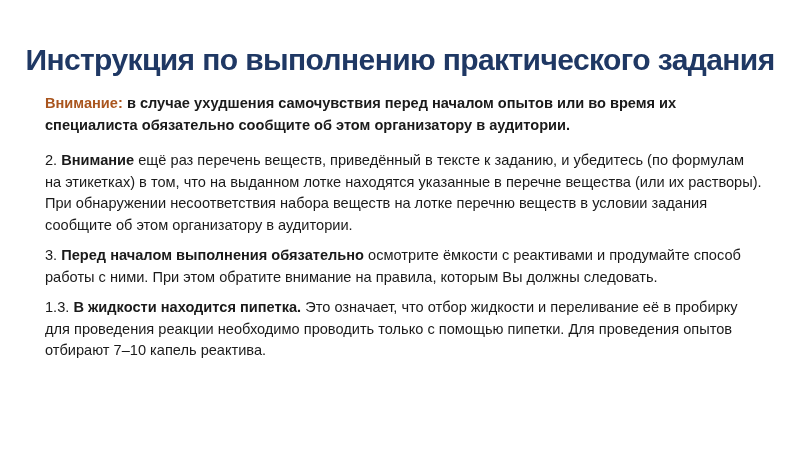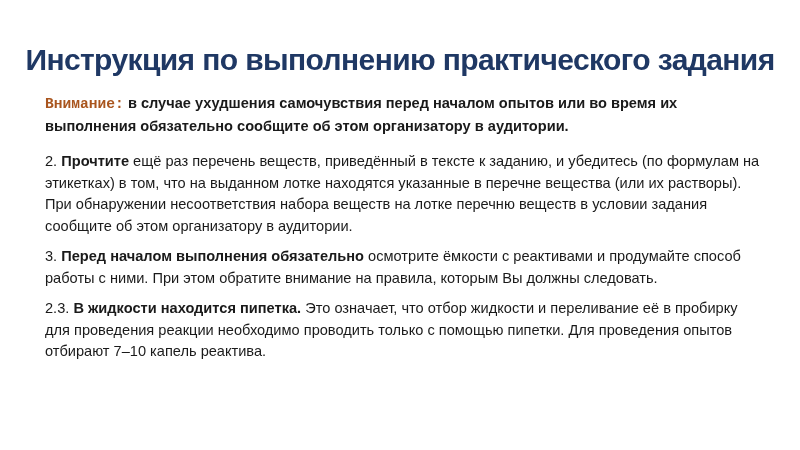--- a/index.html
+++ b/index.html
@@ -36,50 +36,49 @@
   }
   .content p.warning {
     margin-bottom: 14px;
   }
   .bold {
     font-weight: 700;
   }
   .warn-label {
     font-weight: 700;
     color: var(--warning-label, #a9551e);
-    font-family: Liberation Mono, monospace;
   }
 </style>
 </head>
 <body>
 
 <div class="slide">
 
   <h1 class="slide-title">Инструкция по выполнению практического задания</h1>
 
   <div class="content">
 
     <p class="warning">
       <span class="warn-label">Внимание:</span>
-      <span class="bold">в случае ухудшения самочувствия перед началом опытов или во время их выполнения обязательно сообщите об этом организатору в аудитории.</span>
+      <span class="bold">в случае ухудшения самочувствия перед началом опытов или во время их специалиста обязательно сообщите об этом организатору в аудитории.</span>
     </p>
 
 
     <p>
       <span>2.</span>
-      <span class="bold">Прочтите</span>
+      <span class="bold">Внимание</span>
       <span>ещё раз перечень веществ, приведённый в тексте к заданию, и убедитесь (по формулам на этикетках) в том, что на выданном лотке находятся указанные в перечне вещества (или их растворы). При обнаружении несоответствия набора веществ на лотке перечню веществ в условии задания сообщите об этом организатору в аудитории.</span>
     </p>
 
     <p>
       <span>3.</span>
       <span class="bold">Перед началом выполнения обязательно</span>
       <span>осмотрите ёмкости с реактивами и продумайте способ работы с ними. При этом обратите внимание на правила, которым Вы должны следовать.</span>
     </p>
 
     <p>
-      <span>2.3.</span>
+      <span>1.3.</span>
       <span class="bold">В жидкости находится пипетка.</span>
       <span>Это означает, что отбор жидкости и переливание её в пробирку для проведения реакции необходимо проводить только с помощью пипетки. Для проведения опытов отбирают 7–10 капель реактива.</span>
     </p>
 
   </div>
 </div>
 
 </body></html>

